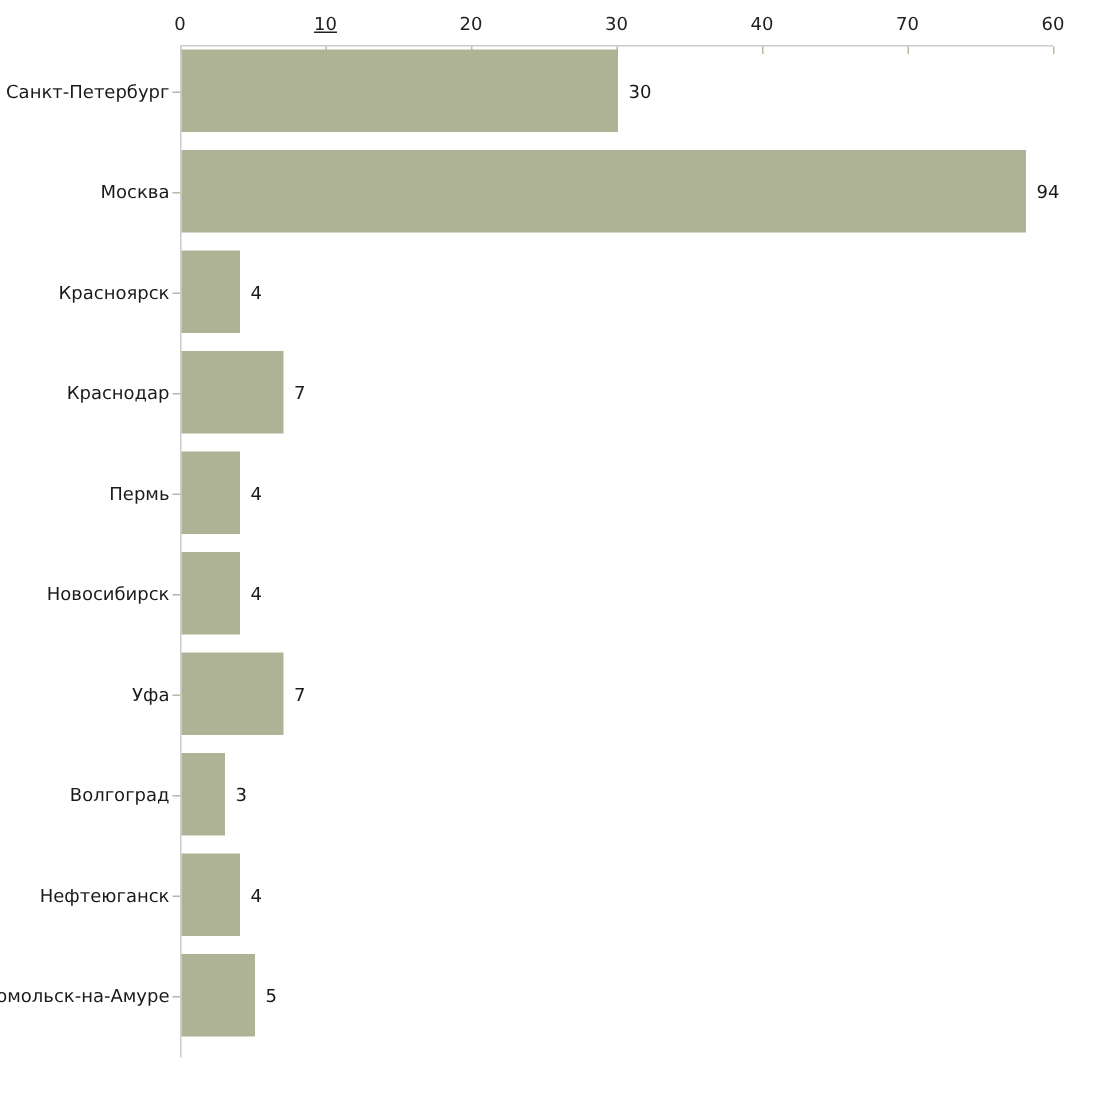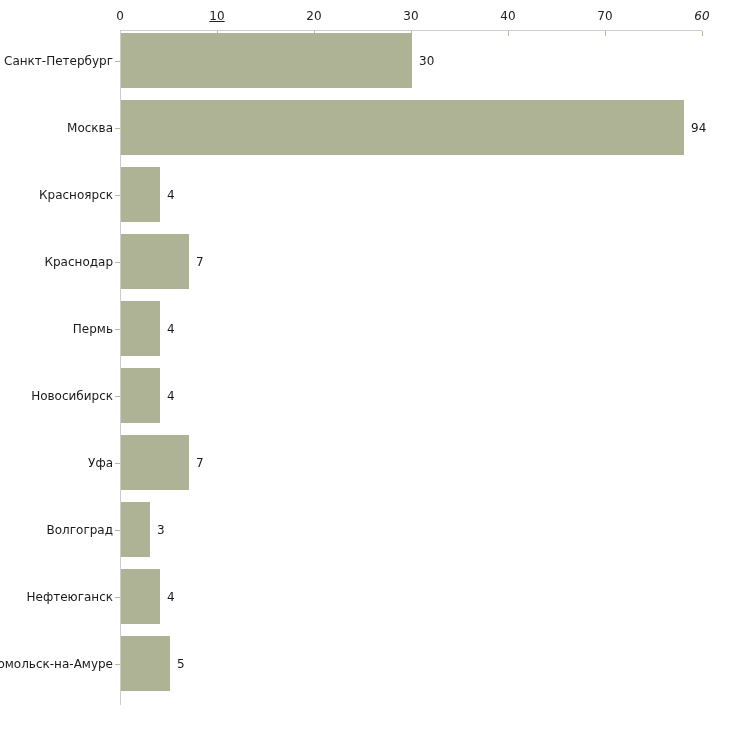--- a/index.html
+++ b/index.html
@@ -104,21 +104,21 @@
       <div class="x-tick-label" style="left: 217px; text-decoration: underline;">10</div>
       <div class="x-tick" style="left: 314px;"></div>
       <div class="x-tick-label" style="left: 314px;">20</div>
       <div class="x-tick" style="left: 411px;"></div>
       <div class="x-tick-label" style="left: 411px;">30</div>
       <div class="x-tick" style="left: 508px;"></div>
       <div class="x-tick-label" style="left: 508px;">40</div>
       <div class="x-tick" style="left: 605px;"></div>
       <div class="x-tick-label" style="left: 605px;">70</div>
       <div class="x-tick" style="left: 702px;"></div>
-      <div class="x-tick-label" style="left: 702px; font-style: italic;">60</div>
+      <div class="x-tick-label" style="left: 702px;">60</div>
     </div>
 
   <div class="y-axis-line"></div>
   <div id="y-ticks">
       <div class="y-tick" style="top: 61px;"></div>
       <div class="cat-label-wrap" style="top: 54px;">Санкт-Петербург</div>
       <div class="y-tick" style="top: 128px;"></div>
       <div class="cat-label-wrap" style="top: 121px;">Москва</div>
       <div class="y-tick" style="top: 195px;"></div>
       <div class="cat-label-wrap" style="top: 188px;">Красноярск</div>

